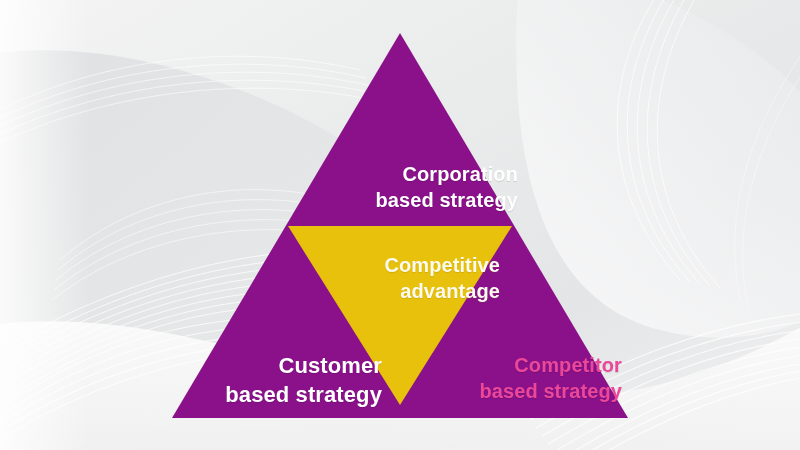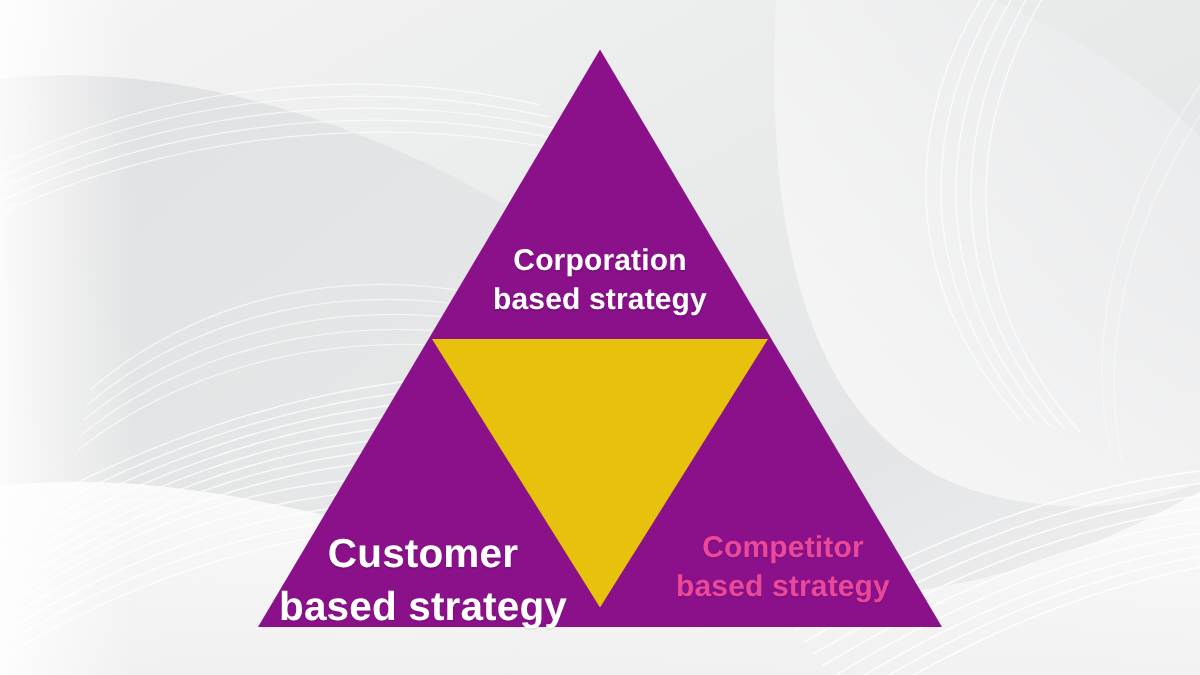--- a/index.html
+++ b/index.html
@@ -33,21 +33,21 @@
   #diagram {
     position: absolute;
     inset: 0;
     width: 800px;
     height: 450px;
     display: block;
   }
 
   .tri-label {
     position: absolute;
-    text-align: center;
+    text-align: right;
     font-weight: bold;
     line-height: 1.30;
     letter-spacing: 0.1px;
     white-space: pre-line;
     pointer-events: none;
   }
 
   
   #label-corporation {
     left: 282px;
@@ -66,21 +66,21 @@
     font-size: 20px;
     color: #fdfbf0;
     text-shadow: 0 1px 1px rgba(120,90,0,0.18);
   }
 
   
   #label-customer {
     left: 182px;
     top: 352px;
     width: 200px;
-    font-size: 27px;
+    font-size: 22px;
     color: #ffffff;
     text-shadow: 0 1px 1px rgba(0,0,0,0.13);
   }
 
   
   #label-competitor {
     left: 422px;
     top: 352px;
     width: 200px;
     font-size: 20px;
@@ -188,20 +188,22 @@
   </svg>
 
   <svg id="diagram" viewBox="0 0 800 450" preserveAspectRatio="none">
     <polygon id="outer-triangle" points="400,33 628,418 172,418" fill="#8a118a"></polygon>
     <polygon id="inner-triangle" points="288,226 512,226 400,405" fill="#e7c10c"></polygon>
   </svg>
 
   <div class="tri-label" id="label-corporation" style="color: rgb(255, 255, 255);">Corporation
 based strategy</div>
 
+  <div class="tri-label" id="label-competitive" style="color: rgb(253, 251, 240);">Competitive
+advantage</div>
 
   <div class="tri-label" id="label-customer" style="color: rgb(255, 255, 255);">Customer
 based strategy</div>
 
   <div class="tri-label" id="label-competitor" style="color: #ec4899;">Competitor
 based strategy</div>
 
 </div>
 
 </body></html>

